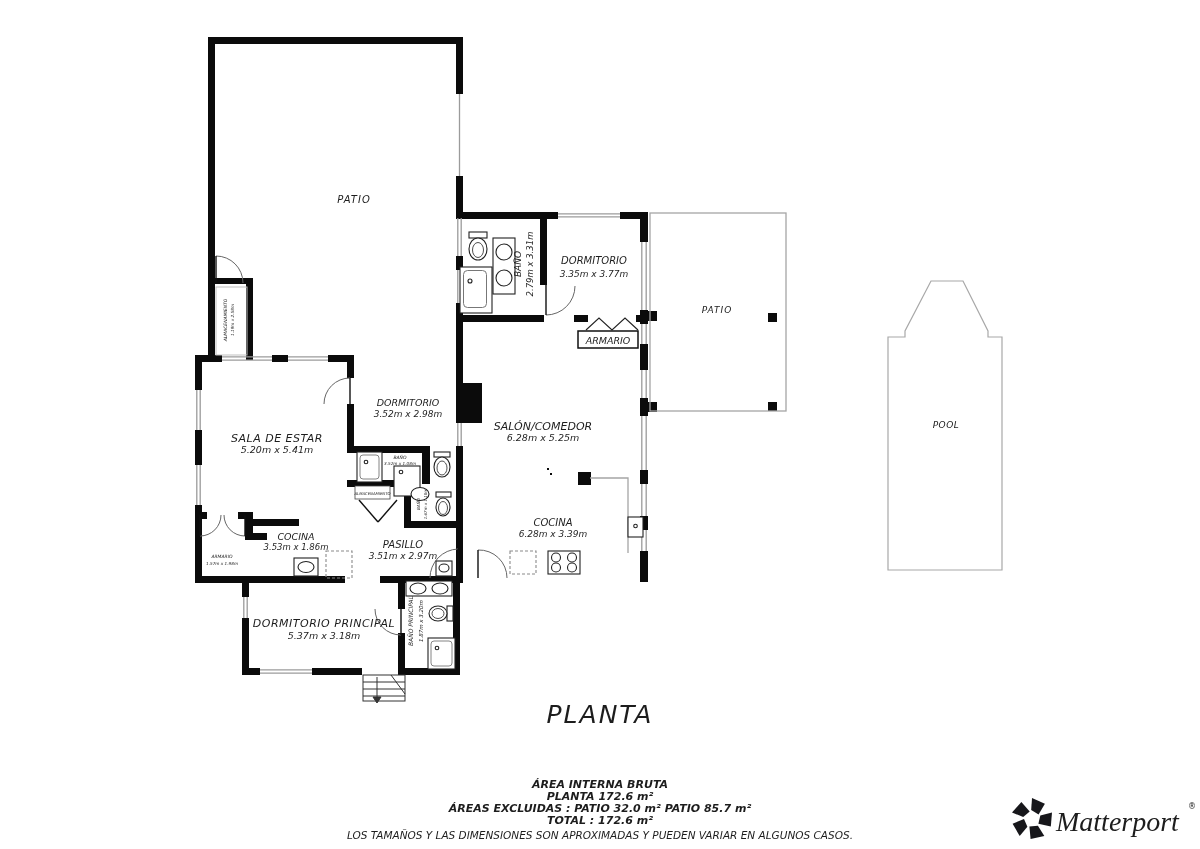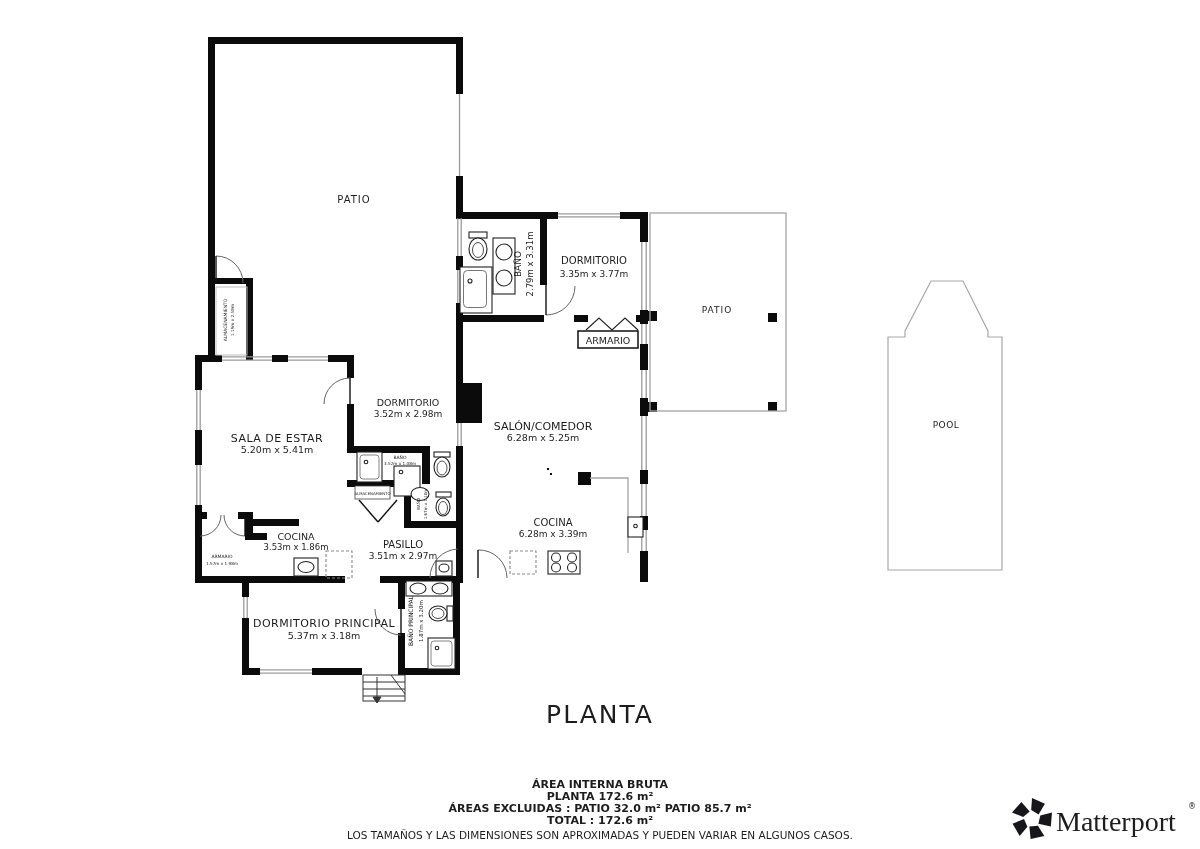--- a/index.html
+++ b/index.html
@@ -1,17 +1,17 @@
 <!DOCTYPE html>
 <html><head>
 <meta charset="utf-8">
 <style>
   html,body{margin:0;padding:0;background:#ffffff;}
   .page{position:relative;width:1200px;height:849px;background:#ffffff;overflow:hidden;
-        font-family:"DejaVu Sans",sans-serif;}
+        font-family:"DejaVu Sans",sans-serif;font-style:italic;}
   svg text{font-family:"DejaVu Sans",sans-serif;fill:#1d1d1d;}
   .brandtxt{font-family:"Liberation Serif",serif;}
 </style>
 </head>
 <body>
 
 <div class="page">
 <svg width="1200" height="849" viewBox="0 0 1200 849">
 
   <g fill="#0b0b0b">

